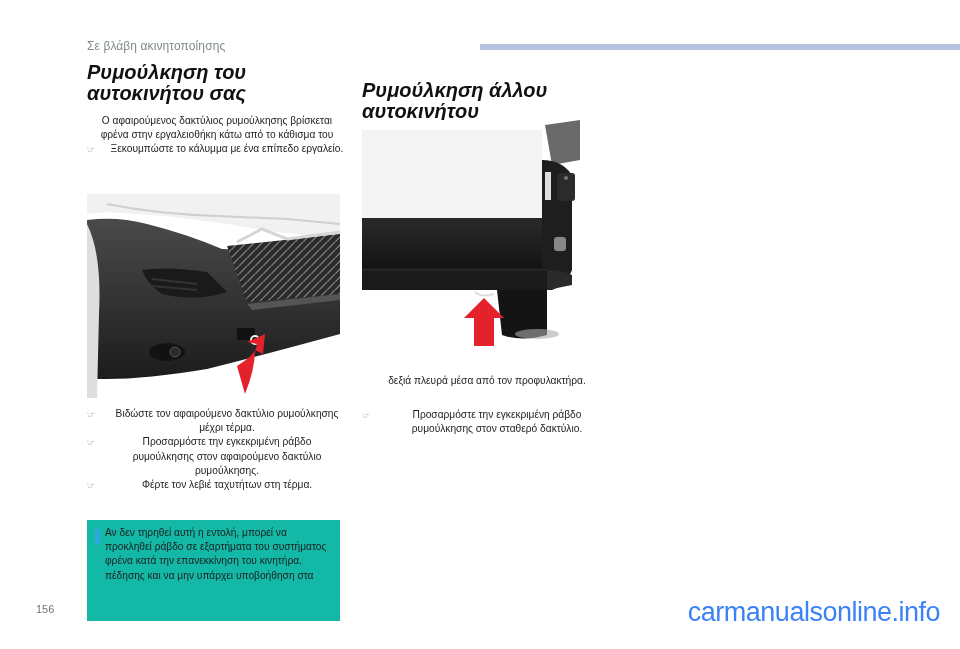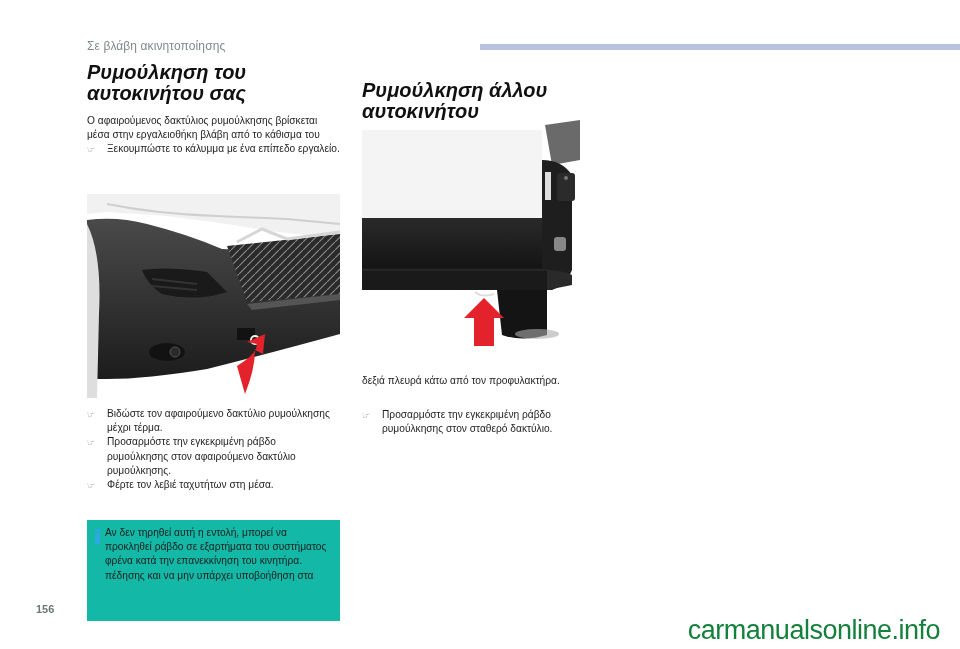--- a/index.html
+++ b/index.html
@@ -6,51 +6,51 @@
   html, body { width: 960px; height: 649px; background: #ffffff; overflow: hidden; }
   body { position: relative; font-family: "Liberation Sans", "DejaVu Sans", sans-serif; color: #1a1a1a; }
 
   .section-header { position: absolute; left: 87px; top: 39px; font-size: 12px; color: #7f8a8c; letter-spacing: 0.1px; }
   .header-bar { position: absolute; left: 480px; top: 44px; width: 480px; height: 6px; background: #b7c1e0; }
 
   .h1 { position: absolute; font-size: 20px; font-weight: bold; line-height: 21px; color: #111; font-style: italic; }
   .h1.left { left: 87px; top: 62px; }
   .h1.right { left: 362px; top: 80px; }
 
-  .para { position: absolute; font-size: 10.2px; line-height: 14.2px; color: #1e1e1e; }
+  .para { position: absolute; font-size: 10.2px; line-height: 14.2px; color: #1e1e1e; text-align: center; }
   .bullet { position: relative; padding-left: 20px; }
   .bullet .glyph { position: absolute; left: 0; top: 0; font-size: 9px; color: #666; }
 
   .fig { position: absolute; overflow: hidden; background: #fff; }
   .fig.left { left: 87px; top: 194px; width: 253px; height: 204px; }
   .fig.right { left: 362px; top: 120px; width: 218px; height: 226px; }
 
   .note { position: absolute; left: 87px; top: 520px; width: 253px; height: 101px; background: #14b8a6; }
   .note .info-icon { position: absolute; left: 8px; top: 9px; width: 5px; height: 14px; }
   .note .info-icon .dot { position: absolute; left: 0; top: 0; width: 5px; height: 3px; background: #2da8e0; }
   .note .info-icon .stem { position: absolute; left: 0; top: 4px; width: 5px; height: 11px; background: #2da8e0; }
   .note .text { position: absolute; left: 18px; top: 6px; width: 232px; font-size: 10.2px; line-height: 14.2px; color: #1e1e1e; }
 
-  .page-num { position: absolute; left: 36px; top: 603px; font-size: 11px; font-weight: bold; color: #6d7778; }
-  .watermark { position: absolute; right: 20px; top: 615px; font-size: 27px; color: #15803d; letter-spacing: -0.5px; }
+  .page-num { position: absolute; left: 36px; top: 603px; font-size: 11px; font-weight: normal; color: #6d7778; }
+  .watermark { position: absolute; right: 20px; top: 597px; font-size: 27px; color: #3b82f6; letter-spacing: -0.5px; }
 </style>
 </head>
 <body>
 
 <div class="section-header">Σε βλάβη ακινητοποίησης</div>
 <div class="header-bar"></div>
 
 <div class="h1 left">
   <div>Ρυμούλκηση του</div>
   <div>αυτοκινήτου σας</div>
 </div>
 
 <div class="para" style="left:87px; top:114px; width:260px;">
   <div>Ο αφαιρούμενος δακτύλιος ρυμούλκησης βρίσκεται</div>
-  <div>μέσα στην εργαλειοθήκη βλάβη από το κάθισμα του</div>
+  <div>φρένα στην εργαλειοθήκη κάτω από το κάθισμα του</div>
   <div class="bullet">
     <span class="glyph">☞</span>
     <span>Ξεκουμπώστε το κάλυμμα με ένα επίπεδο εργαλείο.</span>
   </div>
 </div>
 
 <div class="fig left">
   <svg width="253" height="204" viewBox="0 0 253 204">
     <defs>
       <linearGradient id="bump" x1="0" y1="0" x2="0" y2="1">
@@ -91,21 +91,21 @@
     <div>μέχρι τέρμα.</div>
   </div>
   <div class="bullet">
     <span class="glyph">☞</span>
     <div>Προσαρμόστε την εγκεκριμένη ράβδο</div>
     <div>ρυμούλκησης στον αφαιρούμενο δακτύλιο</div>
     <div>ρυμούλκησης.</div>
   </div>
   <div class="bullet">
     <span class="glyph">☞</span>
-    <div>Φέρτε τον λεβιέ ταχυτήτων στη μέσα.</div>
+    <div>Φέρτε τον λεβιέ ταχυτήτων στη τέρμα.</div>
   </div>
 </div>
 
 <div class="note">
   <div class="info-icon">
     <div class="dot"></div>
       <div class="stem"></div>
   </div>
   <div class="text">
     <div>Αν δεν τηρηθεί αυτή η εντολή, μπορεί να</div>
@@ -141,21 +141,21 @@
     <path d="M0 150 L185 150" stroke="#333" stroke-width="1"></path>
     <path d="M185 150 Q200 150 210 155 L210 165 L185 170 Z" fill="#2a2a2a"></path>
     <path d="M135 170 L185 170 L185 215 Q160 222 140 215 Z" fill="#141414"></path>
     <ellipse cx="175" cy="214" rx="22" ry="5" fill="#aaa" opacity="0.6"></ellipse>
     <path d="M113 172 Q120 178 132 174" stroke="#ddd" stroke-width="2" fill="none"></path>
     <path d="M122 178 L142 198 L132 198 L132 226 L112 226 L112 198 L102 198 Z" fill="#e3222b"></path>
   </svg>
 </div>
 
 <div class="para" style="left:362px; top:374px; width:250px;">
-  <div>δεξιά πλευρά κάτω από τον προφυλακτήρα.</div>
+  <div>δεξιά πλευρά μέσα από τον προφυλακτήρα.</div>
 </div>
 
 <div class="para" style="left:362px; top:408px; width:250px;">
   <div class="bullet">
     <span class="glyph">☞</span>
     <div>Προσαρμόστε την εγκεκριμένη ράβδο</div>
     <div>ρυμούλκησης στον σταθερό δακτύλιο.</div>
   </div>
 </div>
 

